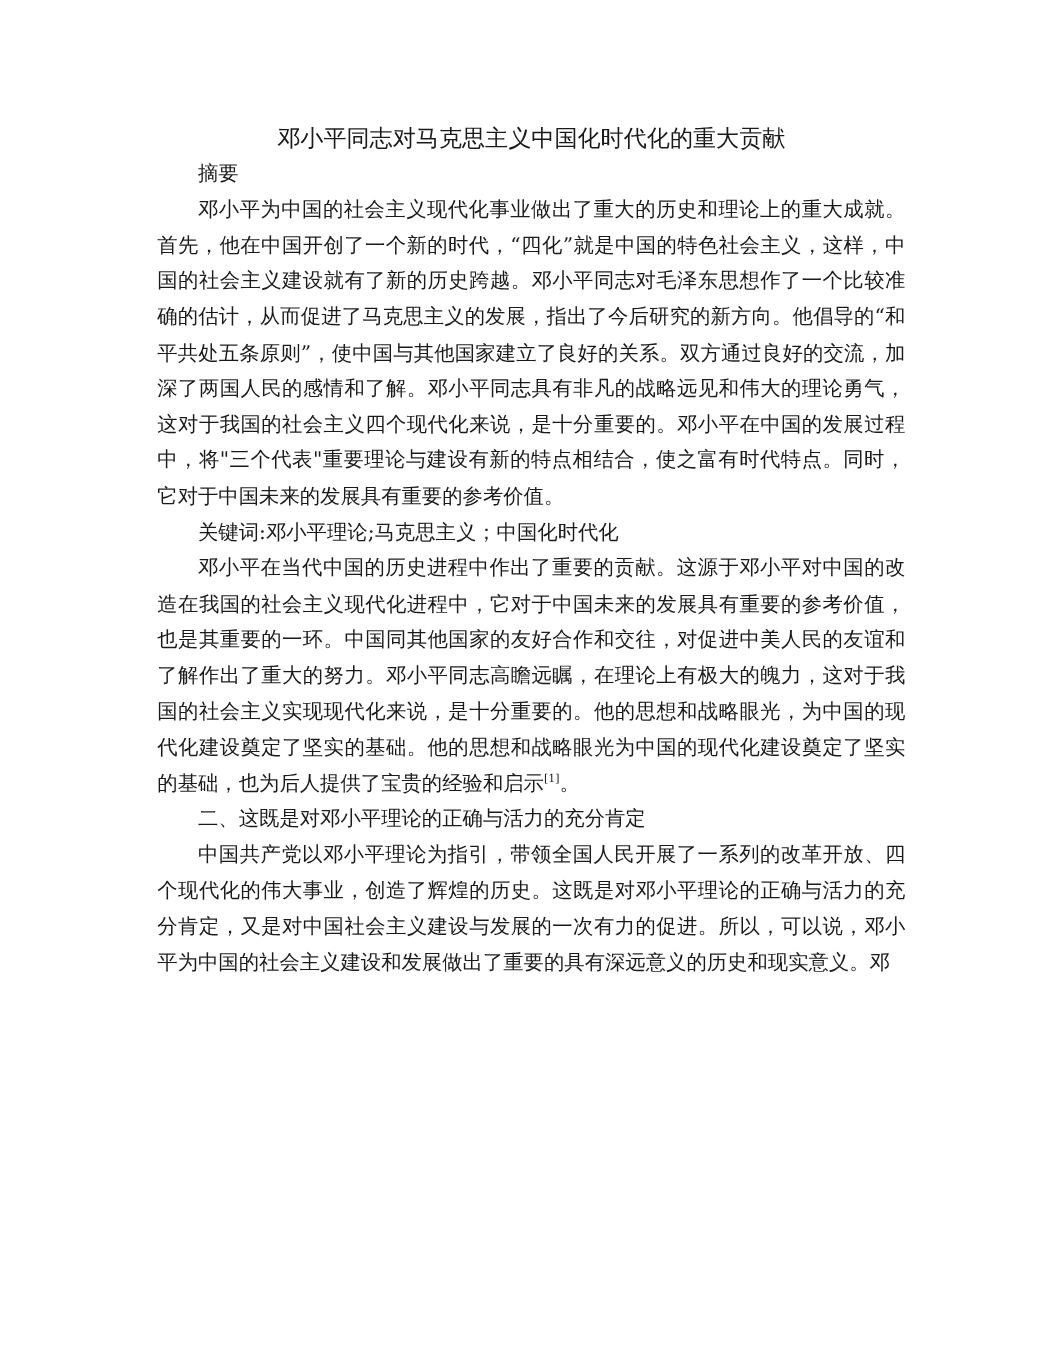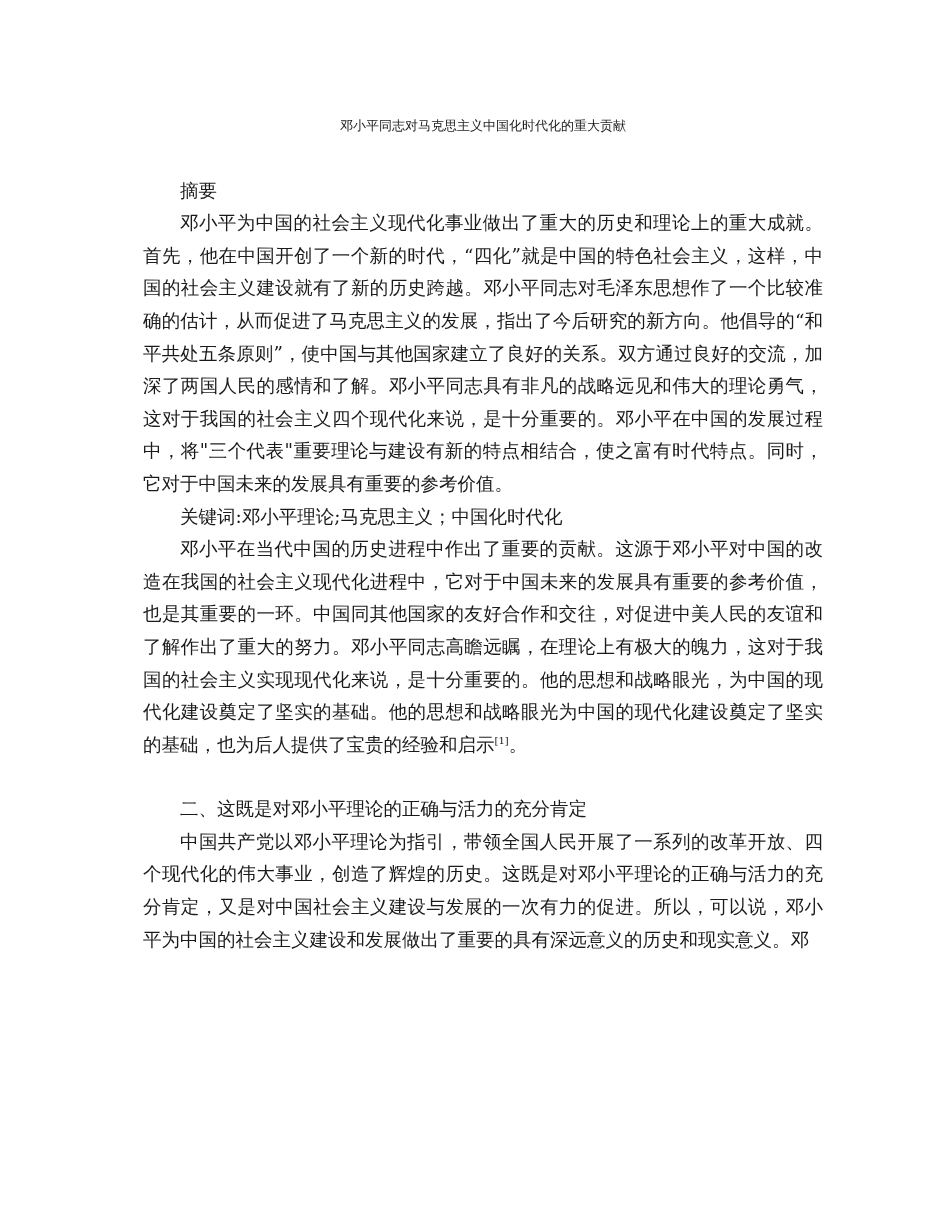--- a/index.html
+++ b/index.html
@@ -3,23 +3,23 @@
 <meta charset="utf-8">
 <style>
   html, body { margin: 0; padding: 0; background: #ffffff; }
   body { width: 950px; height: 1230px; position: relative; overflow: hidden; }
   .page {
     position: absolute; left: 143px; top: 110px; width: 680px;
     font-family: "DejaVu Serif", "Liberation Serif", serif;
     font-size: 18.5px; line-height: 32.6px; color: #1a1a1a;
     text-align: justify;
   }
-  .title { text-align: center; margin: 0; font-size: 13px; font-weight: normal; }
+  .title { text-align: center; margin: 0; font-size: 21px; font-weight: normal; }
   p { margin: 0; text-indent: 2em; }
-  .head { text-indent: 2em; margin-top: 32px; }
+  .head { text-indent: 2em; }
   sup { font-size: 10px; line-height: 0; vertical-align: 7px; }
 </style>
 </head>
 <body>
 
 <div class="page">
   <h1 class="title">邓小平同志对马克思主义中国化时代化的重大贡献</h1>
   <p class="head">摘要</p>
   <p>邓小平为中国的社会主义现代化事业做出了重大的历史和理论上的重大成就。首先，他在中国开创了一个新的时代，“四化”就是中国的特色社会主义，这样，中国的社会主义建设就有了新的历史跨越。邓小平同志对毛泽东思想作了一个比较准确的估计，从而促进了马克思主义的发展，指出了今后研究的新方向。他倡导的“和平共处五条原则”，使中国与其他国家建立了良好的关系。双方通过良好的交流，加深了两国人民的感情和了解。邓小平同志具有非凡的战略远见和伟大的理论勇气，这对于我国的社会主义四个现代化来说，是十分重要的。邓小平在中国的发展过程中，将"三个代表"重要理论与建设有新的特点相结合，使之富有时代特点。同时，它对于中国未来的发展具有重要的参考价值。</p>
   <p>关键词:邓小平理论;马克思主义；中国化时代化</p>

